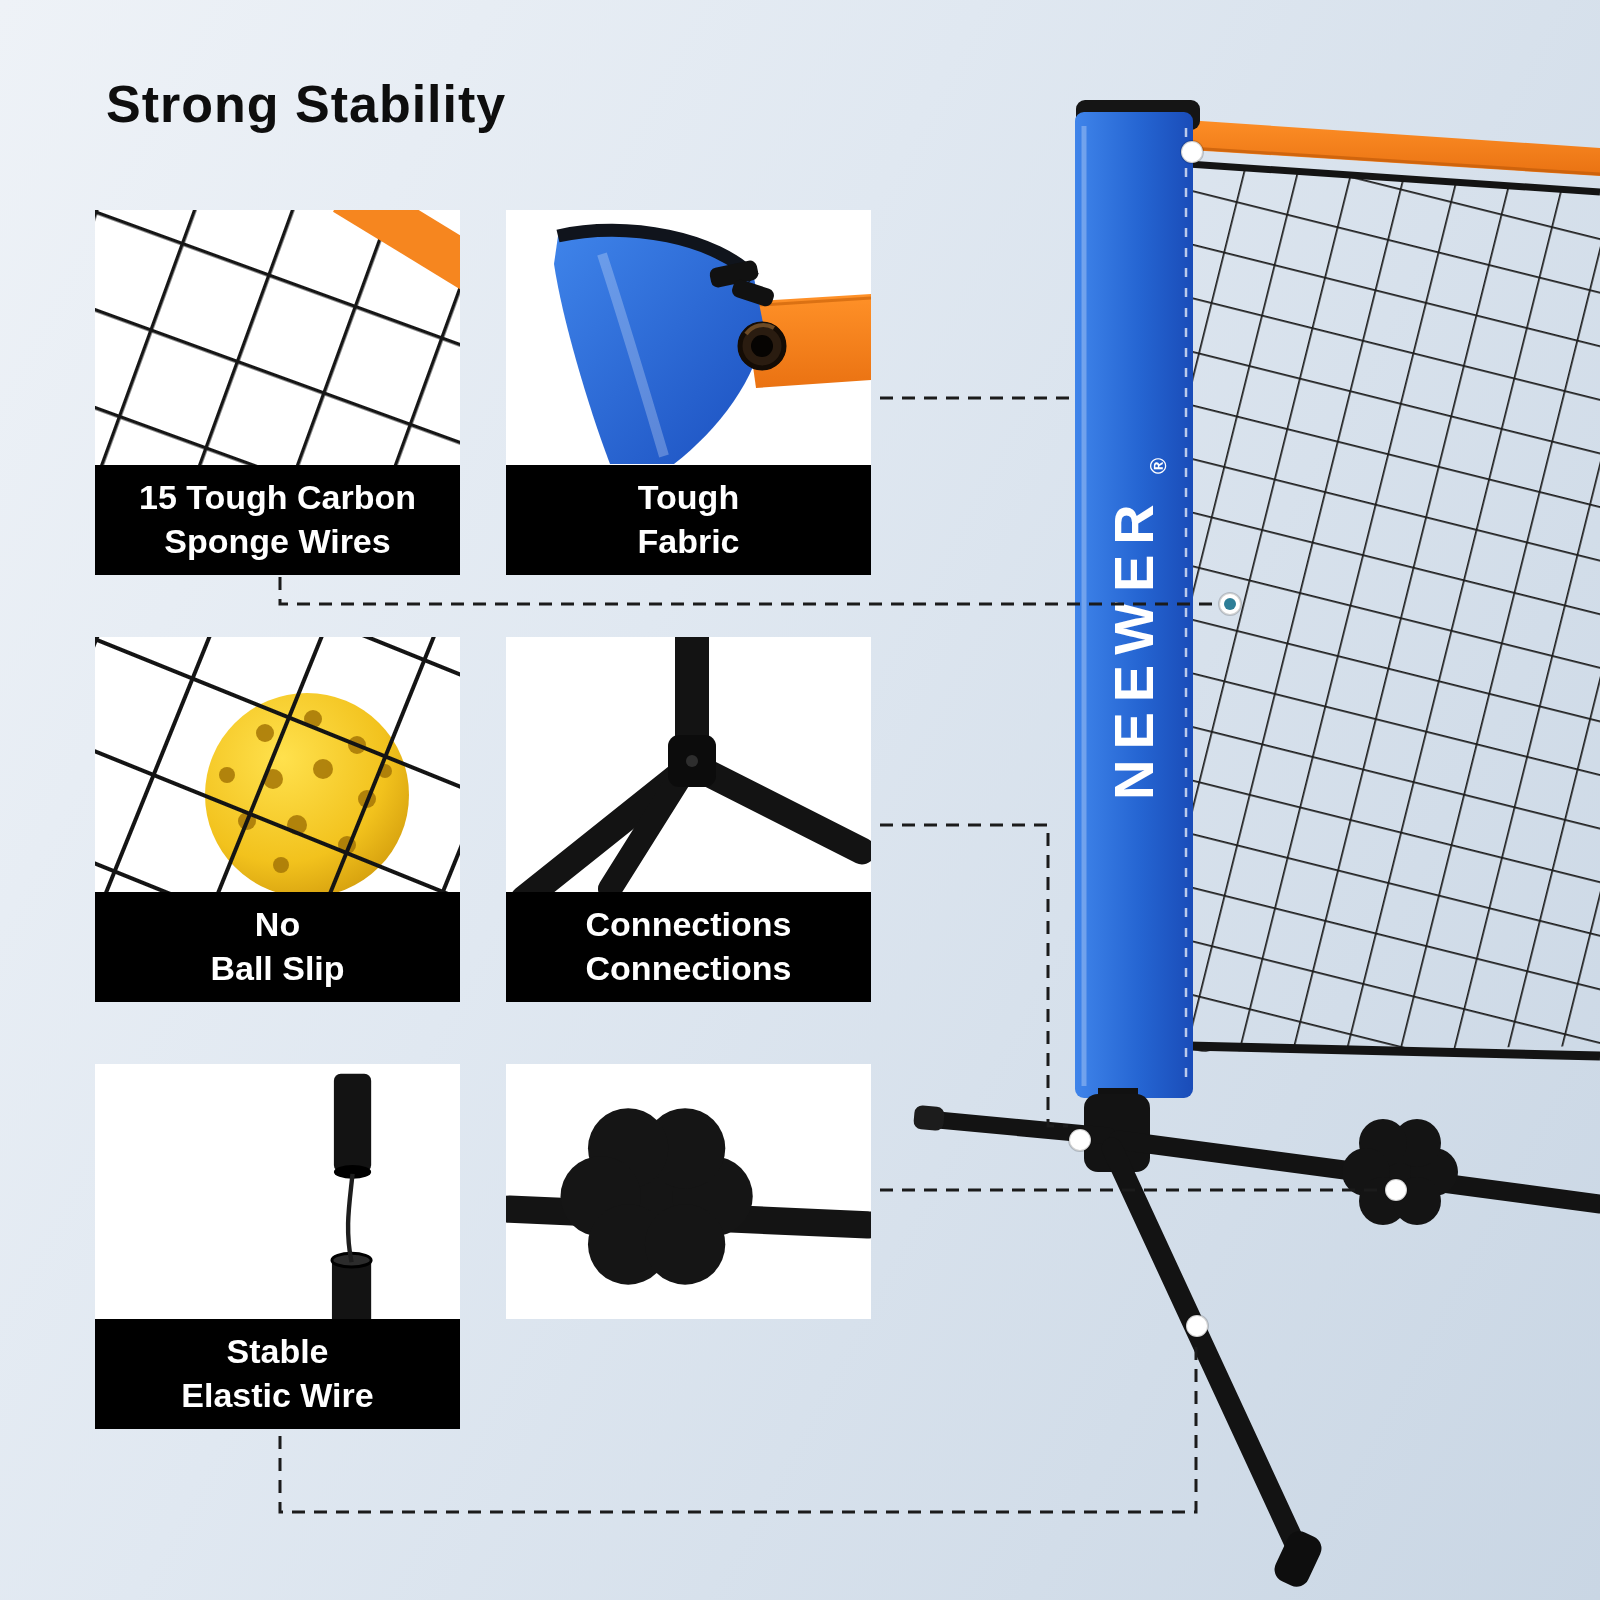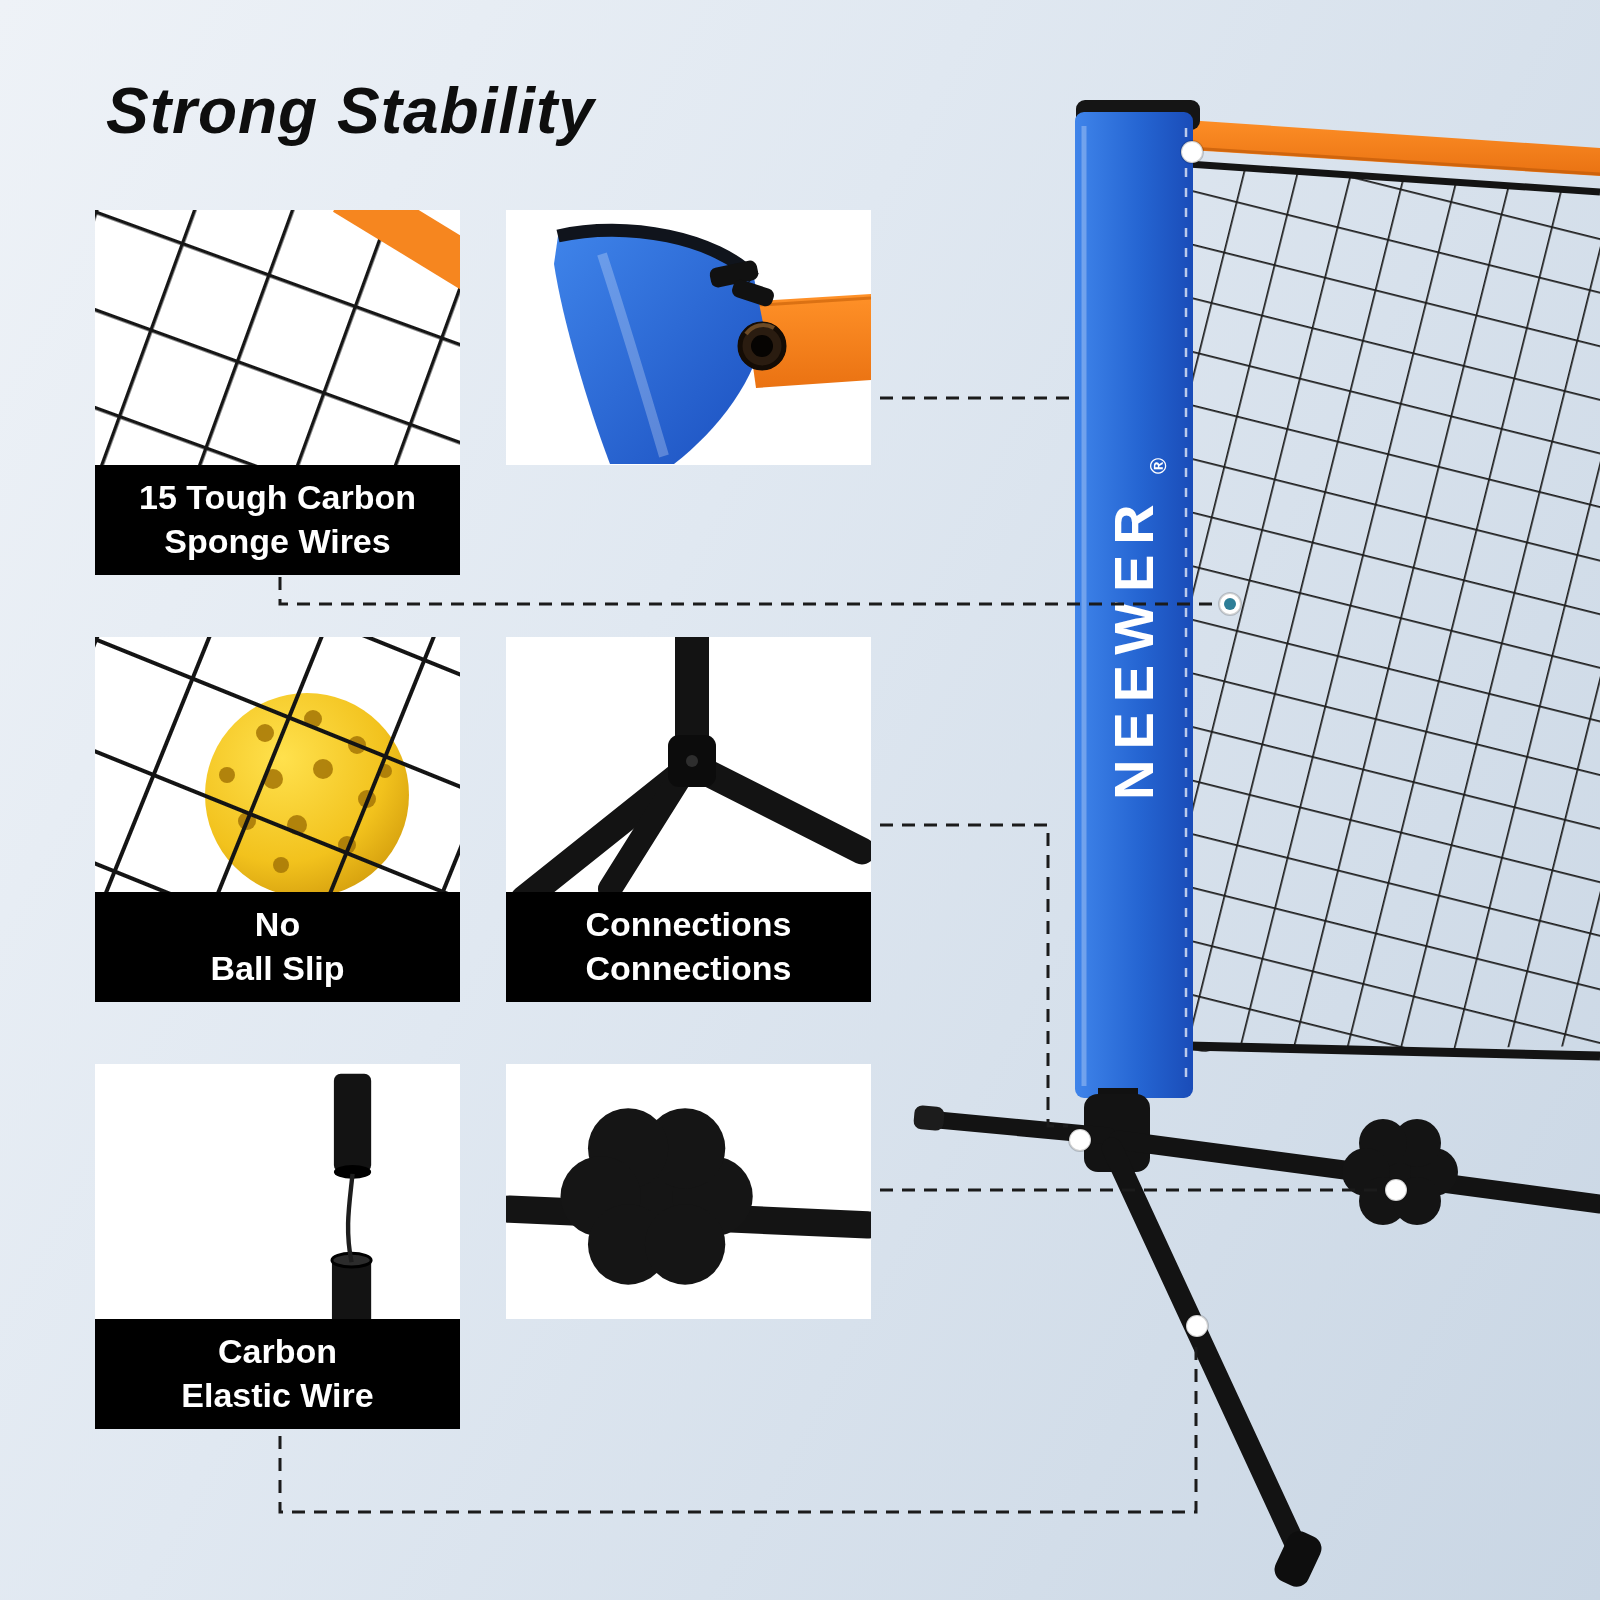--- a/index.html
+++ b/index.html
@@ -3,21 +3,21 @@
 <meta charset="utf-8">
 <style>
   html,body{margin:0;padding:0;}
   body{font-family:"Liberation Sans","DejaVu Sans",sans-serif;}
   .canvas{
     position:relative;width:1600px;height:1600px;overflow:hidden;
     background:linear-gradient(118deg,#eef2f7 0%,#e0e8f1 40%,#c9d6e4 100%);
   }
   .title{
     position:absolute;left:106px;top:74px;
-    font-size:64px;font-weight:800;color:#0e0e0e;letter-spacing:1px;font-style:italic;
+    font-size:52px;font-weight:800;color:#0e0e0e;letter-spacing:1px;
   }
   .tiles{
     position:absolute;left:95px;top:210px;width:776px;z-index:4;
     display:grid;grid-template-columns:365px 365px;column-gap:46px;row-gap:62px;
   }
   .tile{width:365px;display:flex;flex-direction:column;}
   .tile-img{height:255px;background:#ffffff;overflow:hidden;position:relative;}
   .tile-img svg{display:block;width:100%;height:100%;}
   .tile-cap{
     min-height:110px;background:#000;color:#fff;
@@ -138,20 +138,24 @@
             <rect x="226" y="74" width="42" height="18" rx="7" transform="rotate(18 247 83)"></rect>
           </g>
           <g>
             <circle cx="256" cy="136" r="24" fill="#2a1c10"></circle>
             <circle cx="256" cy="136" r="22" fill="none" stroke="#140c05" stroke-width="5"></circle>
             <circle cx="256" cy="136" r="11" fill="#060402"></circle>
             <path d="M240 124 A21 21 0 0 1 268 118" stroke="#6b4a26" stroke-width="4" fill="none"></path>
           </g>
         </svg>
       </div>
+      <div class="tile-cap">
+        <span>Tough</span>
+        <span>Fabric</span>
+      </div>
     </div>
 
     <div class="tile">
       <div class="tile-img">
         <svg viewBox="0 0 365 255">
           <defs>
             <radialGradient id="ballG" cx="0.38" cy="0.32" r="0.85">
               <stop offset="0" stop-color="#ffe14d"></stop>
               <stop offset="0.6" stop-color="#f2c21d"></stop>
               <stop offset="1" stop-color="#c78f07"></stop>
@@ -210,21 +214,21 @@
         <svg viewBox="0 0 365 260">
           <rect width="365" height="260" fill="#ffffff"></rect>
           <rect x="240" y="10" width="38" height="100" rx="7" fill="#131313"></rect>
           <ellipse cx="259" cy="110" rx="19" ry="7" fill="#000000"></ellipse>
           <rect x="238" y="200" width="40" height="60" fill="#131313"></rect>
           <ellipse cx="258" cy="200" rx="20" ry="7" fill="#2b2b2b" stroke="#000" stroke-width="3"></ellipse>
           <path d="M259 112 C256 142 251 168 258 202" stroke="#1d1d1d" stroke-width="4.5" fill="none"></path>
         </svg>
       </div>
       <div class="tile-cap">
-        <span>Carbon</span>
+        <span>Stable</span>
         <span>Elastic Wire</span>
       </div>
     </div>
 
     <div class="tile">
       <div class="tile-img">
         <svg viewBox="0 0 365 260">
           <rect width="365" height="260" fill="#ffffff"></rect>
           <line x1="0" y1="148" x2="365" y2="164" stroke="#141414" stroke-width="28" stroke-linecap="round"></line>
           <g fill="#151515">

